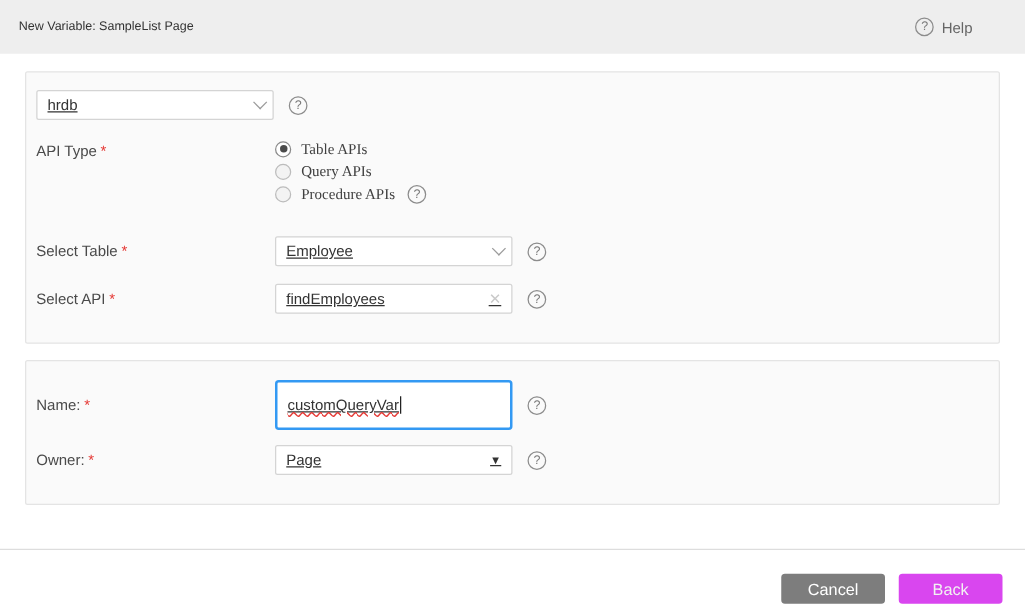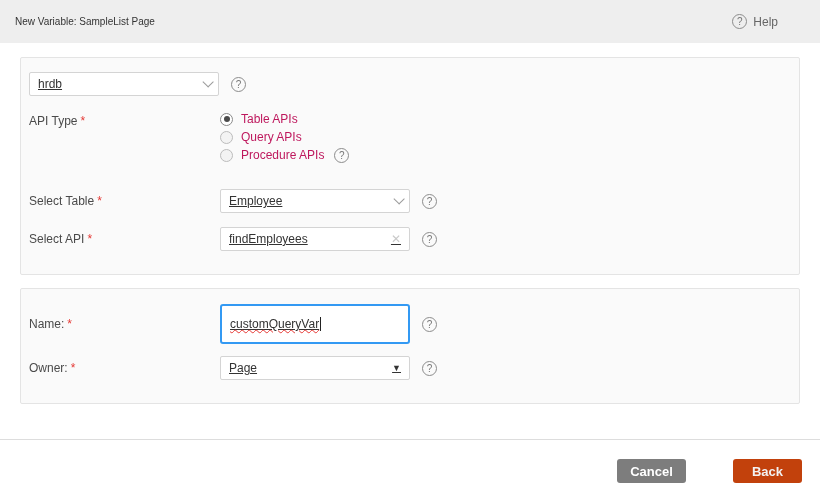--- a/index.html
+++ b/index.html
@@ -126,47 +126,46 @@
     align-items: center;
     justify-content: center;
   }
   .radio-row.selected .radio-circle { background: #ffffff; border-color: #8a8a8a; }
   .radio-row.selected .radio-circle::after {
     content: "";
     width: 6px; height: 6px;
     border-radius: 50%;
     background: #4a4a4a;
   }
-  .radio-label { margin-left: 8px; color: #be185d; }
+  .radio-label { margin-left: 8px; color: #404040; font-family: Liberation Serif, serif; }
   .radio-row .help-q { margin-left: 10px; }
 
   
   .footer-divider {
     margin-top: 35px;
     border-top: 1px solid #dddddd;
   }
   .footer {
     display: flex;
     justify-content: flex-end;
     gap: 11px;
     padding: 19px 18px 0 0;
   }
   .btn {
-    width: 69px; height: 24px;
+    width: 83px; height: 24px;
     border: none;
     border-radius: 3px;
     color: #ffffff;
     font-family: "Liberation Sans", sans-serif;
     font-size: 13px;
-    font-weight: bold;
+    font-weight: normal;
     cursor: pointer;
-    margin-left: 36px;
   }
   .btn-cancel { background: #7d7d7d; }
-  .btn-back   { background: #c2410c; color: #f2f2f2; }
+  .btn-back   { background: #d946ef; color: #f2f2f2; }
   .btn-done   { background: #2196f3; }
 </style>
 </head>
 <body>
 
 <div class="header">
   <div class="header-title">New Variable: SampleList Page</div>
   <div class="help-link">
     <span class="q-circle">?</span>
     <span>Help</span>

